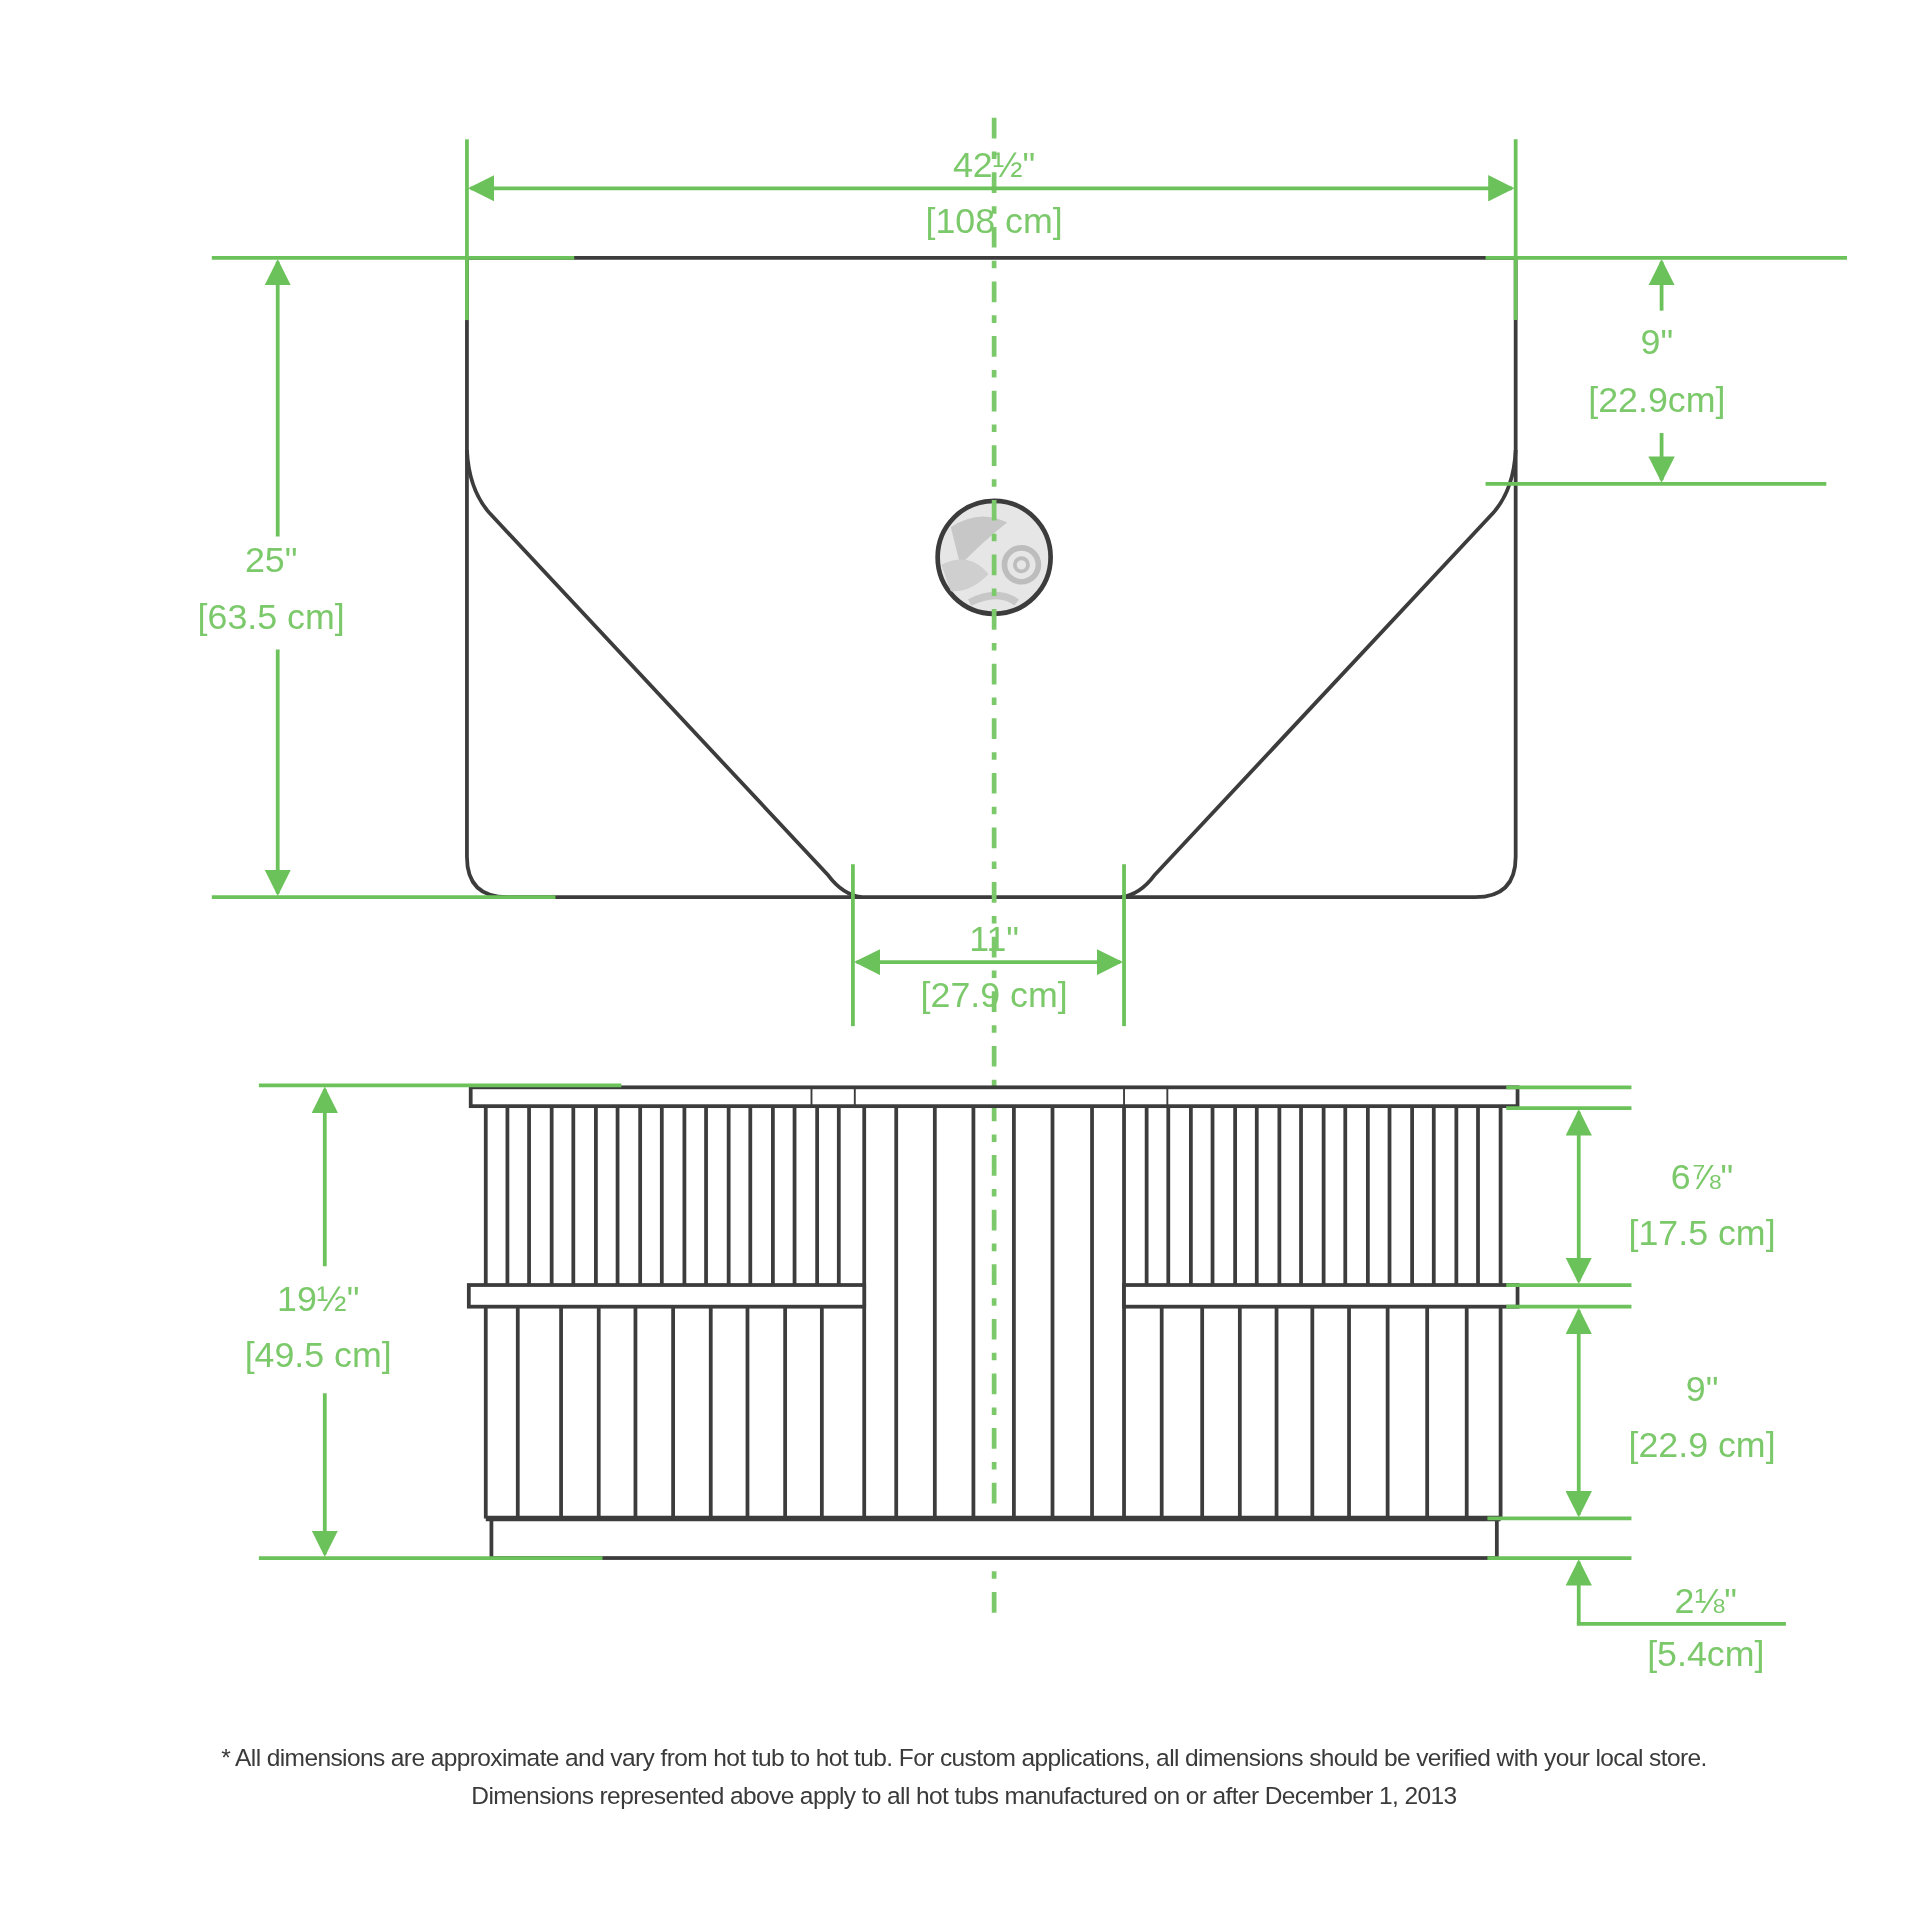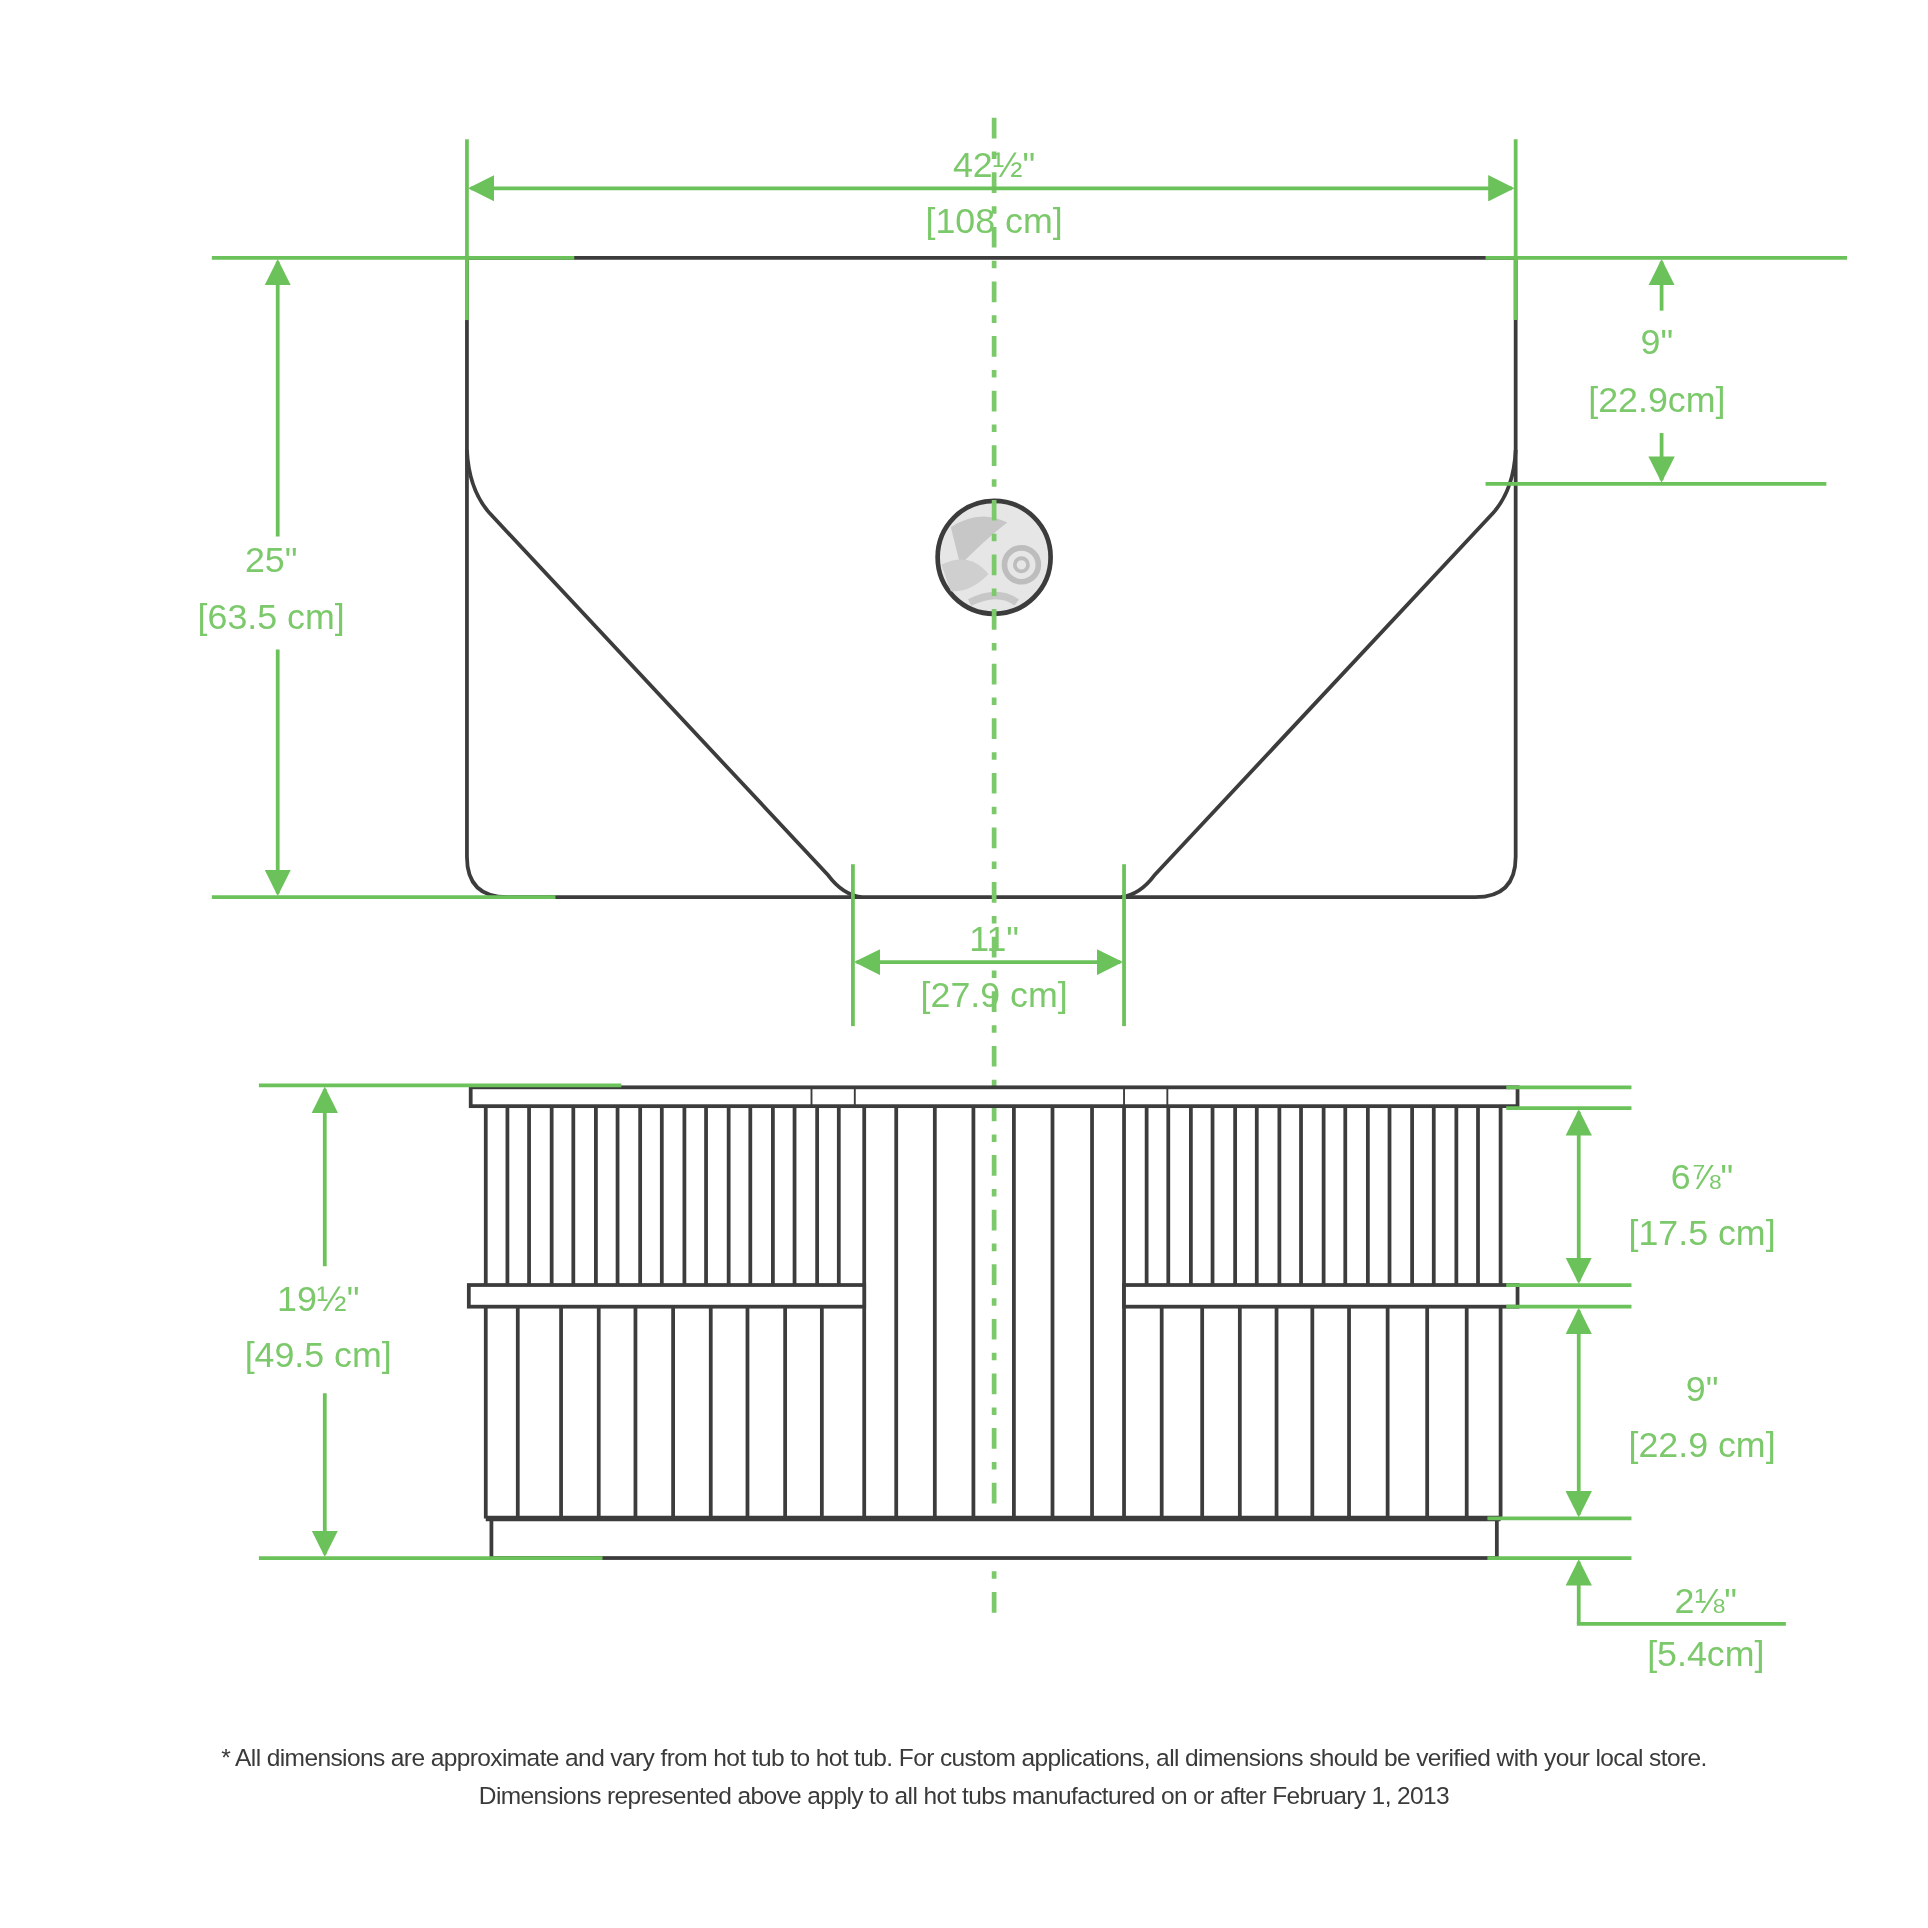--- a/index.html
+++ b/index.html
@@ -203,14 +203,14 @@
     <g stroke="#6cc25a" stroke-width="4" fill="none">
       <line x1="1677" y1="1725" x2="1677" y2="1659" marker-end="url(#arrow)"></line>
       <line x1="1675" y1="1725" x2="1897" y2="1725"></line>
     </g>
     <text class="dimtext" x="1812" y="1713">2⅛"</text>
     <text class="dimtext" x="1812" y="1770">[5.4cm]</text>
   </g>
 </svg>
 
 <div id="fn1" class="footnote">* All dimensions are approximate and vary from hot tub to hot tub.  For custom applications, all dimensions should be verified with your local store.</div>
-<div id="fn2" class="footnote">Dimensions represented above apply to all hot tubs manufactured on or after February 1, 2013</div>
+<div id="fn2" class="footnote">Dimensions represented above apply to all hot tubs manufactured on or after December 1, 2013</div>
 
 
 </body></html>

